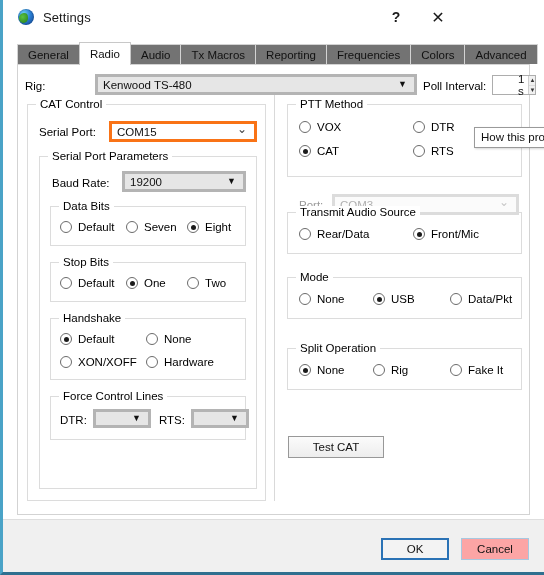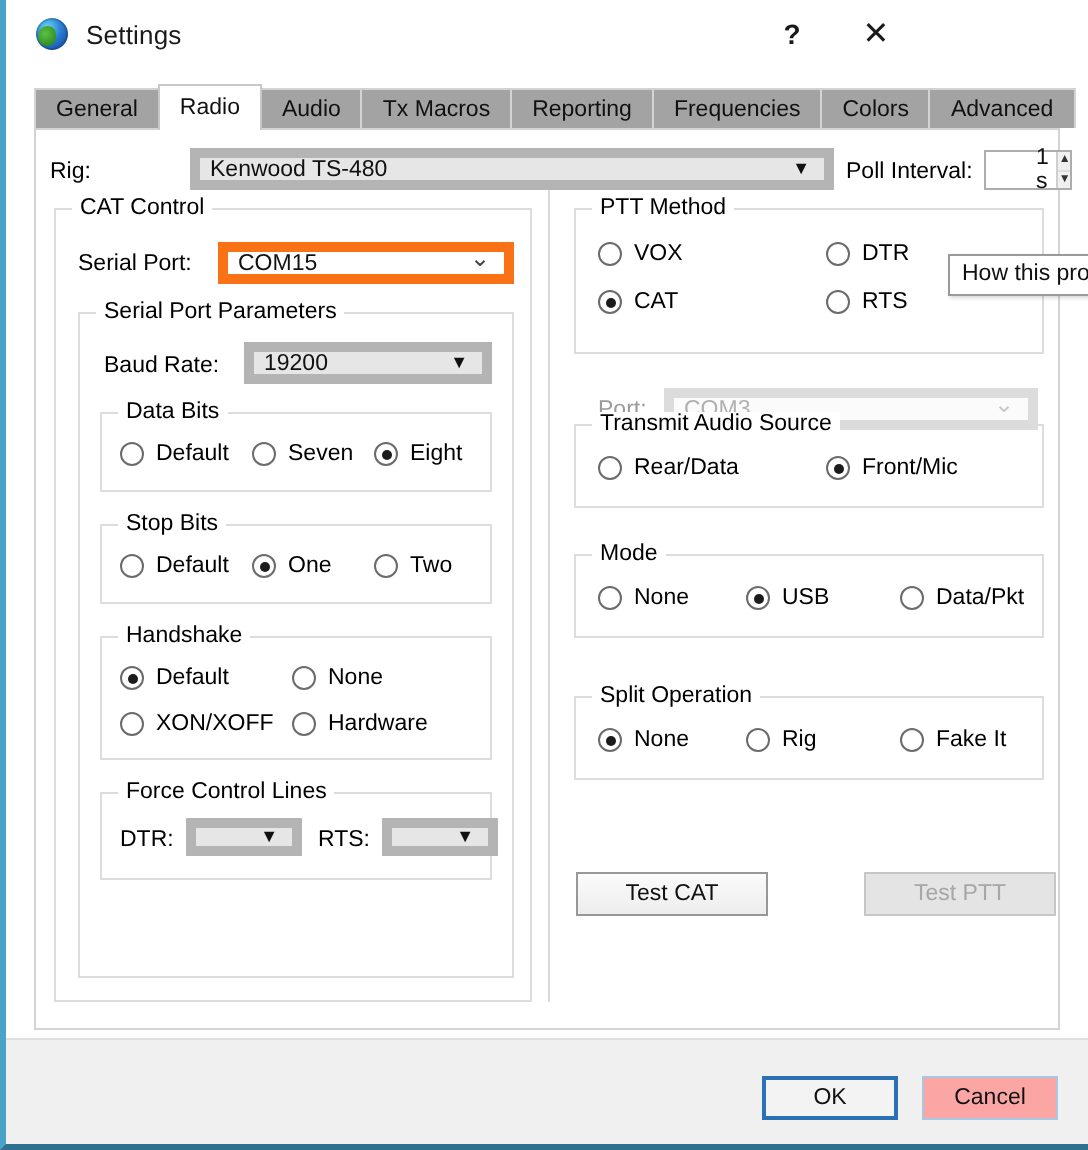--- a/index.html
+++ b/index.html
@@ -90,21 +90,21 @@
     align-items: flex-end;
     z-index: 3;
   }
   .tab {
     height: 20px;
     line-height: 20px;
     padding: 0 10px;
     box-sizing: border-box;
     border: 1px solid #d3d3d3;
     border-bottom: none;
-    background: #a3a3a3;
+    background: #737373;
     font-size: 11.5px;
     color: #111;
     white-space: nowrap;
     margin-right: -1px;
     cursor: default;
   }
   .tab.selected {
     background: #ffffff;
     height: 23px;
     line-height: 22px;
@@ -140,21 +140,21 @@
     position: absolute;
     font-size: 11.5px;
     color: #000;
     white-space: nowrap;
   }
   .lbl.disabled { color: #9a9a9a; }
 
   .combo {
     position: absolute;
     box-sizing: border-box;
-    border: 5px solid #f97316;
+    border: 3px solid #f97316;
     background: #ffffff;
     height: 21px;
     display: flex;
     align-items: center;
     padding-left: 5px;
     font-size: 11.5px;
     color: #111;
     cursor: default;
   }
   .combo .arrow {
@@ -500,21 +500,20 @@
         <span class="dot"></span>
         <span>Rig</span>
       </div>
       <div class="radio" style="left:162px; top:15px;">
         <span class="dot"></span>
         <span>Fake It</span>
       </div>
     </div>
 
     <div class="pbtn" style="left:270px; top:371px; width:96px; height:22px;">Test CAT</div>
-    <div class="pbtn disabled" style="left:414px; top:371px; width:96px; height:22px;">Test PTT</div>
 
   </div>
 
   <div class="tooltip" style="left:471px; top:127px; width:90px; height:21px;">How this prog</div>
 
   <div class="bottombar">
     <div class="pbtn default" style="left:378px; top:18px; width:68px; height:22px;">OK</div>
     <div class="pbtn plain" style="left:458px; top:18px; width:68px; height:22px;">Cancel</div>
   </div>
 

